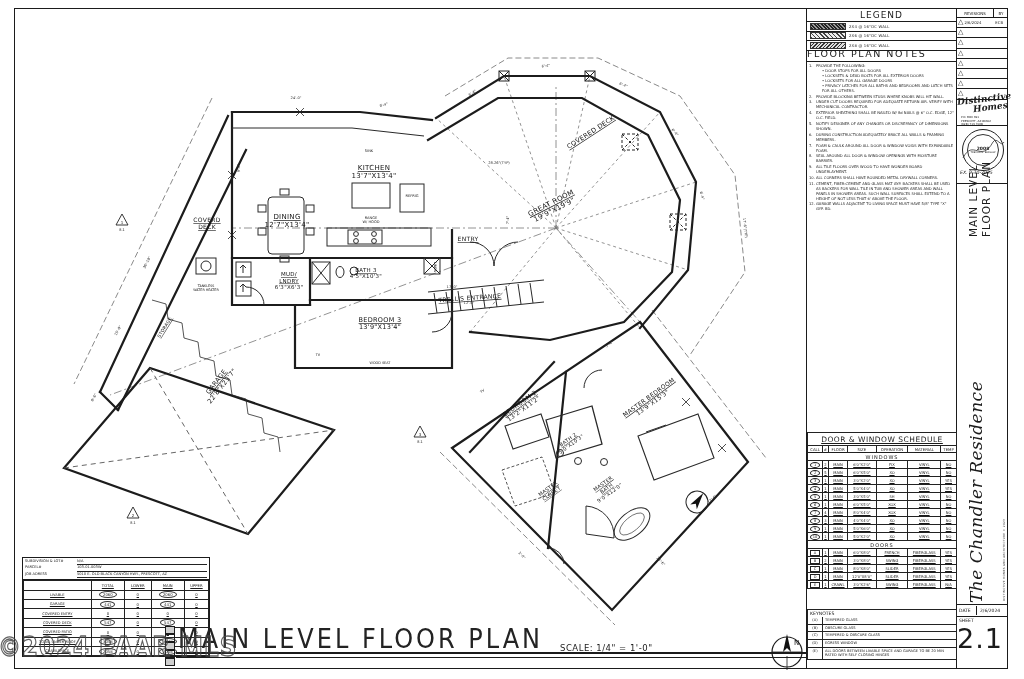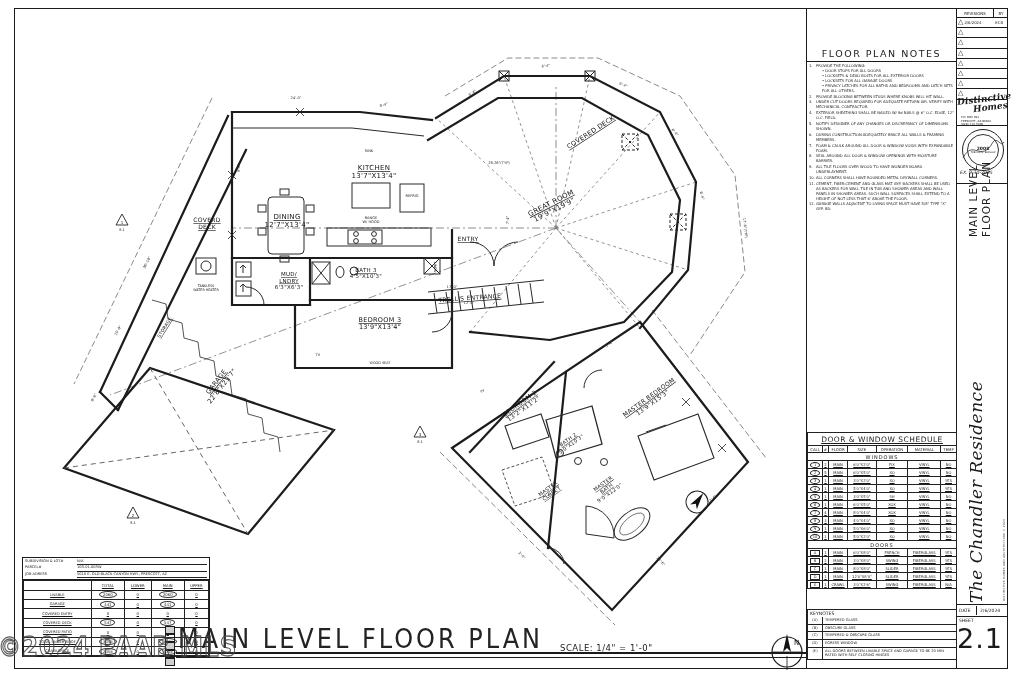--- a/index.html
+++ b/index.html
@@ -12,21 +12,21 @@
   
   .legend-box{left:807px;top:9px;width:149px;}
   .lg-title{font-size:9px;text-align:center;letter-spacing:1px;border-bottom:1px solid #1b1b1b;padding:1px 0;}
   .lg-row{display:flex;align-items:center;height:8.6px;border-bottom:1px solid #1b1b1b;}
   .sw{width:34px;height:5px;margin:0 3px;border:0.5px solid #333;flex:0 0 auto;}
   .wall-2x4-hatch{background:repeating-linear-gradient(45deg,#222 0 1.5px,#999 1.5px 2.5px);}
   .wall-2x6-hatch{background:repeating-linear-gradient(45deg,#444 0 1px,#eee 1px 3px);}
   .wall-2x8-hatch{background:repeating-linear-gradient(-45deg,#333 0 1px,#ddd 1px 2.5px);}
   .lg-lb{font-size:3.8px;letter-spacing:.2px;}
   .notes-box{left:807px;top:47px;width:149px;}
-  .nt-title{font-size:9.5px;text-align:center;letter-spacing:1.5px;border-bottom:1px solid #1b1b1b;padding:1px 0 2px;}
+  .nt-title{font-size:9.5px;text-align:left;letter-spacing:1.5px;border-bottom:1px solid #1b1b1b;padding:1px 0 2px;}
   .notes-body{padding:2px 2px 0 2px;}
   .note{position:relative;padding-left:7px;font-size:3.7px;line-height:1.35;margin-bottom:.8px;}
   .note-n{position:absolute;left:0;top:0;}
   .note-sub{padding-left:6px;}
   
   .rev-box{left:957px;top:9px;width:51px;}
   .rev-head{display:flex;border-bottom:1px solid #1b1b1b;font-size:4px;text-align:center;}
   .rev-head span{padding:1.5px 0;}
   .rev-h1{width:36px;border-right:1px solid #1b1b1b;}
   .rev-h2{flex:1;}
@@ -280,20 +280,37 @@
         <text x="122" y="231" font-size="3.5" text-anchor="middle" class="mkr">8.1</text>
         <polygon points="133,507 139,518 127,518" fill="none" stroke="#222" stroke-width="0.9"></polygon>
         <text x="133" y="516.5" font-size="4" text-anchor="middle" class="mkr">2</text>
         <text x="133" y="524" font-size="3.5" text-anchor="middle" class="mkr">8.1</text>
         <polygon points="420,426 426,437 414,437" fill="none" stroke="#222" stroke-width="0.9"></polygon>
         <text x="420" y="435.5" font-size="4" text-anchor="middle" class="mkr">3</text>
         <text x="420" y="443" font-size="3.5" text-anchor="middle" class="mkr">8.1</text>
       </g>
   </svg>
 
+  <div class="abs legend-box">
+    <div class="lg-title">LEGEND</div>
+    <div id="legend-rows">
+        <div class="lg-row">
+          <span class="sw wall-2x4-hatch"></span>
+          <span class="lg-lb">2X4 @ 16"OC WALL</span>
+        </div>
+        <div class="lg-row">
+          <span class="sw wall-2x6-hatch"></span>
+          <span class="lg-lb">2X6 @ 16"OC WALL</span>
+        </div>
+        <div class="lg-row">
+          <span class="sw wall-2x8-hatch"></span>
+          <span class="lg-lb">2X8 @ 16"OC WALL</span>
+        </div>
+      </div>
+  </div>
 
   <div class="abs notes-box">
     <div class="nt-title">FLOOR PLAN NOTES</div>
     <div class="notes-body" id="notes-body">
         <div class="note"><span class="note-n">1.</span><span class="note-t">PROVIDE THE FOLLOWING:</span><div class="note-sub">• DOOR STOPS FOR ALL DOORS</div><div class="note-sub">• LOCKSETS &amp; DEAD BOLTS FOR ALL EXTERIOR DOORS</div><div class="note-sub">• LOCKSETS FOR ALL GARAGE DOORS</div><div class="note-sub">• PRIVACY LATCHES FOR ALL BATHS AND BEDROOMS AND LATCH SETS FOR ALL OTHERS.</div></div>
         <div class="note"><span class="note-n">2.</span><span class="note-t">PROVIDE BLOCKING BETWEEN STUDS WHERE KNOBS WILL HIT WALL.</span></div>
         <div class="note"><span class="note-n">3.</span><span class="note-t">UNDER CUT DOORS REQUIRED FOR ADEQUATE RETURN AIR. VERIFY WITH MECHANICAL CONTRACTOR.</span></div>
         <div class="note"><span class="note-n">4.</span><span class="note-t">EXTERIOR SHEATHING SHALL BE NAILED W/ 8d NAILS @ 6" O.C. EDGE, 12" O.C. FIELD.</span></div>
         <div class="note"><span class="note-n">5.</span><span class="note-t">NOTIFY DESIGNER OF ANY CHANGES OR DISCREPANCY OF DIMENSIONS SHOWN.</span></div>
         <div class="note"><span class="note-n">6.</span><span class="note-t">DURING CONSTRUCTION ADEQUATELY BRACE ALL WALLS &amp; FRAMING MEMBERS.</span></div>

